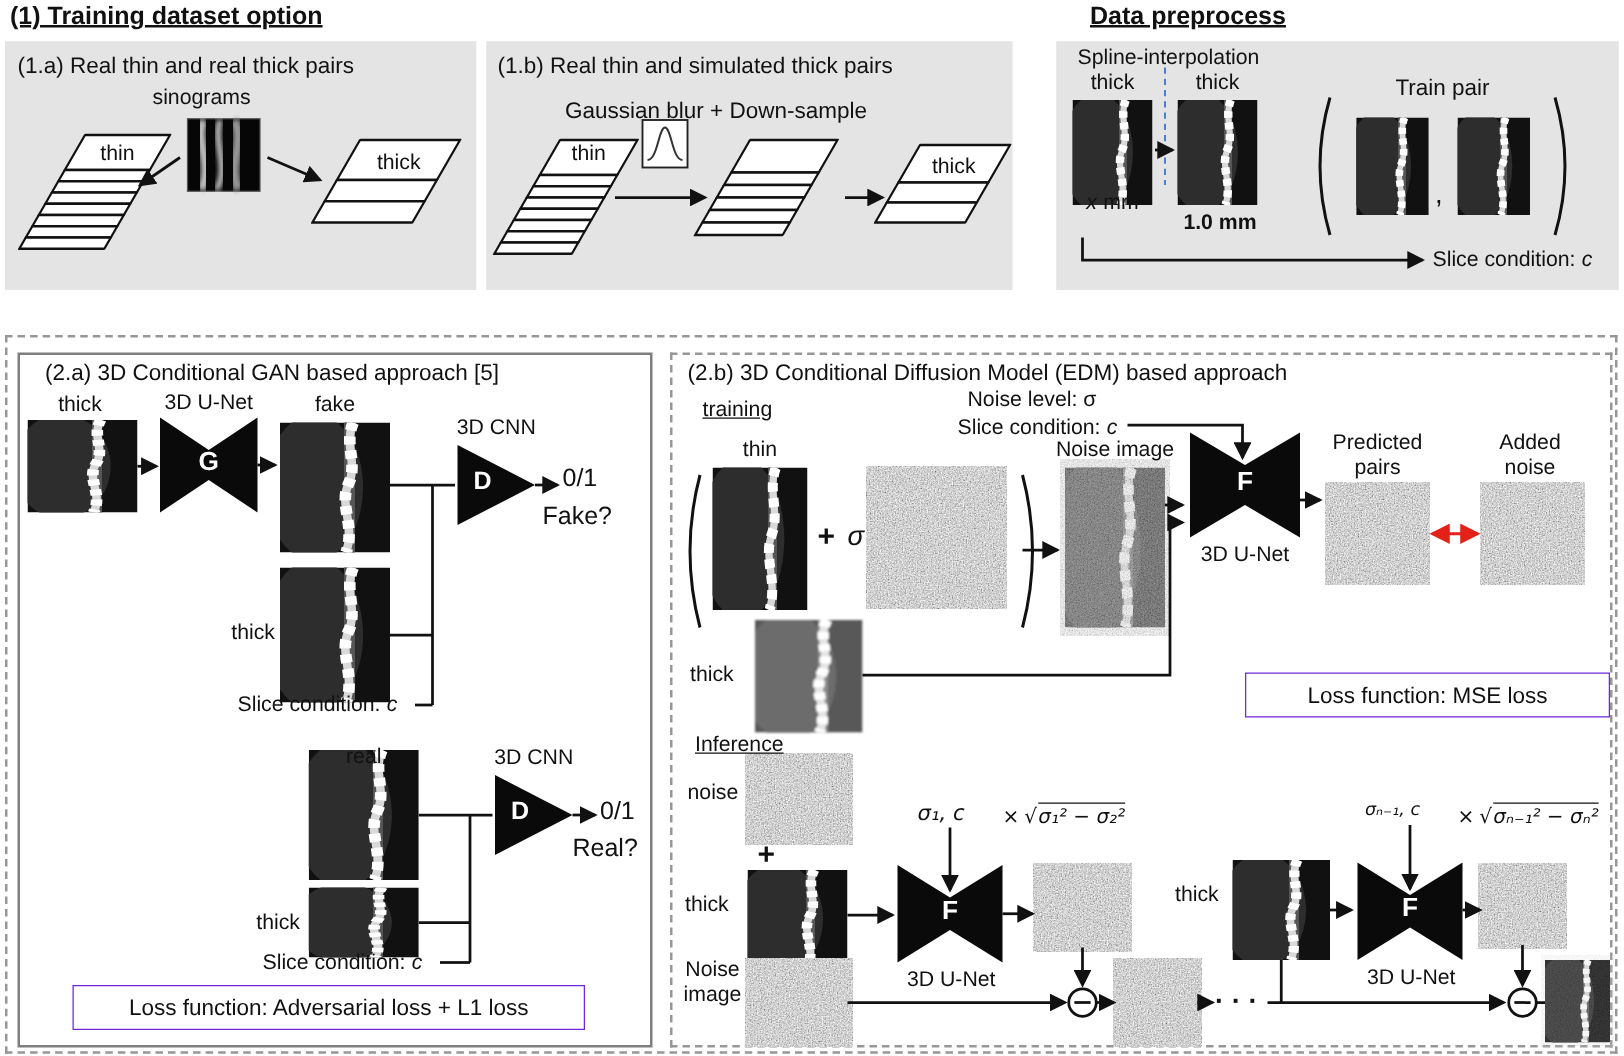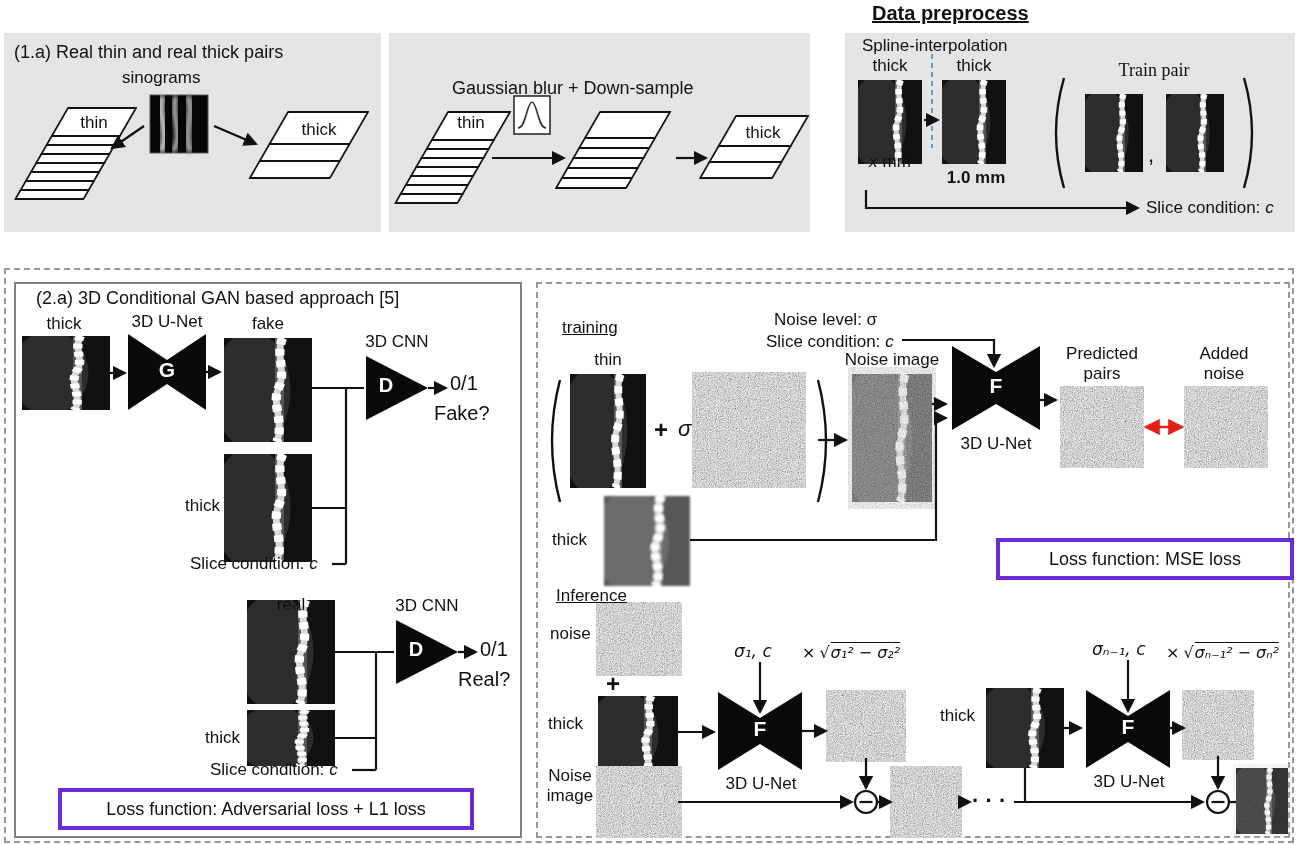--- a/index.html
+++ b/index.html
@@ -14,21 +14,21 @@
   .ctr{text-align:center;}
   .wrap{white-space:normal;}
   .hd{font-size:20px;font-weight:bold;text-decoration:underline;}
   .ttl{font-size:18px;}
   .ul{text-decoration:underline;}
   .it{font-style:italic;}
   .big20{font-size:20px;text-align:center;}
   .big22{font-size:22px;}
   .big24{font-size:24px;font-weight:bold;}
   .glyph{position:absolute;z-index:2;color:#fff;font-weight:bold;font-size:21px;text-align:center;}
-  .lossbox{position:absolute;z-index:2;border:4px solid #6d28d9;background:#fff;
+  .lossbox{position:absolute;z-index:2;border:1px solid #6d28d9;background:#fff;
            font-size:18px;display:flex;align-items:center;justify-content:center;white-space:nowrap;}
   .math{font-family:"DejaVu Sans",sans-serif;font-style:italic;font-size:16px;}
   .ovl{text-decoration:overline;}
   .cvar{margin-left:5px;font-style:italic;}
   .sheet{fill:#fff;stroke:#111;stroke-width:2;stroke-linejoin:round;}
   .ln{stroke:#111;stroke-width:2.2;fill:none;}
 </style>
 </head>
 <body>
 
@@ -279,39 +279,41 @@
       <line class="ln" x1="1014" y1="802" x2="1203" y2="802" marker-end="url(#ah)"></line>
       <line class="ln" x1="1025" y1="768" x2="1025" y2="802"></line>
       <line class="ln" x1="1064" y1="728" x2="1081" y2="728" marker-end="url(#ah)"></line>
       <line class="ln" x1="1128" y1="660" x2="1128" y2="711" marker-end="url(#ah)"></line>
       <line class="ln" x1="1170" y1="728" x2="1184" y2="728" marker-end="url(#ah)"></line>
       <line class="ln" x1="1218" y1="756" x2="1218" y2="788" marker-end="url(#ah)"></line>
       <line class="ln" x1="1229" y1="802" x2="1236" y2="802"></line>
     </g>
   </svg>
 
+  <div class="lbl hd" style="left:8px;top:2px;">(1) Training dataset option</div>
   <div class="lbl hd" style="left:872px;top:2px;">Data preprocess</div>
 
   <div class="lbl ttl" style="left:14px;top:42px;">(1.a) Real thin and real thick pairs</div>
   <div class="lbl" style="left:122px;top:68px;">sinograms</div>
   <div class="lbl ctr" style="left:64px;top:113px;width:60px;">thin</div>
   <div class="lbl ctr" style="left:289px;top:120px;width:60px;">thick</div>
 
+  <div class="lbl ttl" style="left:398px;top:42px;">(1.b) Real thin and simulated thick pairs</div>
   <div class="lbl ttl" style="left:452px;top:78px;">Gaussian blur + Down-sample</div>
   <div class="lbl ctr" style="left:441px;top:113px;width:60px;">thin</div>
   <div class="lbl ctr" style="left:733px;top:123px;width:60px;">thick</div>
 
   <div class="lbl" style="left:862px;top:36px;">Spline-interpolation</div>
   <div class="lbl ctr" style="left:865px;top:56px;width:50px;">thick</div>
   <div class="lbl ctr" style="left:949px;top:56px;width:50px;">thick</div>
   <div class="lbl ctr" style="left:858px;top:152px;width:64px;">
     <i>x</i><span style="margin-left:5px;">mm</span>
   </div>
   <div class="lbl ctr" style="left:942px;top:168px;width:68px;font-weight:bold;">1.0 mm</div>
-  <div class="lbl ttl ctr" style="left:1094px;top:60px;width:120px;font-family:Liberation Serif, serif;">Train pair</div>
+  <div class="lbl ttl ctr" style="left:1094px;top:60px;width:120px;">Train pair</div>
   <div class="lbl big22" style="left:1148px;top:142px;">,</div>
   <div class="lbl" style="left:1146px;top:198px;">
     <span>Slice condition:</span><i class="cvar">c</i>
   </div>
 
   <div class="lbl ttl" style="left:36px;top:288px;">(2.a) 3D Conditional GAN based approach [5]</div>
   <div class="lbl ctr" style="left:38px;top:314px;width:52px;">thick</div>
   <div class="lbl ctr" style="left:122px;top:312px;width:90px;">3D U-Net</div>
   <div class="glyph" style="left:155px;top:358px;width:24px;">G</div>
   <div class="lbl ctr" style="left:238px;top:314px;width:60px;">fake</div>
@@ -329,20 +331,21 @@
   <div class="lbl big20" style="left:480px;top:638px;">0/1</div>
   <div class="lbl big20" style="left:458px;top:668px;">Real?</div>
   <div class="lbl" style="left:196px;top:728px;width:44px;text-align:right;">thick</div>
   <div class="lbl" style="left:210px;top:760px;">
     <span>Slice condition:</span><i class="cvar">c</i>
   </div>
   <div class="lossbox" style="left:58px;top:788px;width:408px;height:34px;">
     <span>Loss function: Adversarial loss + L1 loss</span>
   </div>
 
+  <div class="lbl ttl" style="left:550px;top:288px;">(2.b) 3D Conditional Diffusion Model (EDM) based approach</div>
   <div class="lbl ul" style="left:562px;top:318px;">training</div>
   <div class="lbl" style="left:774px;top:310px;">Noise level: σ</div>
   <div class="lbl" style="left:766px;top:332px;">
     <span>Slice condition:</span><i class="cvar">c</i>
   </div>
   <div class="lbl ctr" style="left:578px;top:350px;width:60px;">thin</div>
   <div class="lbl big24" style="left:654px;top:416px;">+</div>
   <div class="lbl big22 it" style="left:678px;top:416px;">σ</div>
   <div class="lbl ctr" style="left:837px;top:350px;width:110px;">Noise image</div>
   <div class="lbl ctr" style="left:950px;top:434px;width:92px;">3D U-Net</div>
@@ -360,20 +363,20 @@
   <div class="lbl" style="left:548px;top:714px;">thick</div>
   <div class="lbl math" style="left:734px;top:642px;font-size:17px;">σ₁, c</div>
   <div class="glyph" style="left:748px;top:717px;width:24px;">F</div>
   <div class="lbl ctr" style="left:716px;top:774px;width:90px;">3D U-Net</div>
   <div class="lbl math" style="left:802px;top:644px;">
     <span>×</span><span style="margin:0 1px 0 4px;">√</span><span class="ovl">σ₁² − σ₂²</span>
   </div>
   <div class="lbl ctr wrap" style="left:542px;top:766px;width:56px;">Noise image</div>
   <div class="lbl big22" style="left:972px;top:788px;font-weight:bold;">· · ·</div>
   <div class="lbl" style="left:940px;top:706px;">thick</div>
-  <div class="lbl math" style="left:1092px;top:640px;font-size:17px;">σₙ₋₁, c</div>
+  <div class="lbl math" style="left:1092px;top:640px;font-size:14px;">σₙ₋₁, c</div>
   <div class="glyph" style="left:1116px;top:715px;width:24px;">F</div>
   <div class="lbl ctr" style="left:1084px;top:772px;width:90px;">3D U-Net</div>
   <div class="lbl math" style="left:1166px;top:644px;">
     <span>×</span><span style="margin:0 1px 0 4px;">√</span><span class="ovl">σₙ₋₁² − σₙ²</span>
   </div>
 
 </div>
 
 </body></html>

